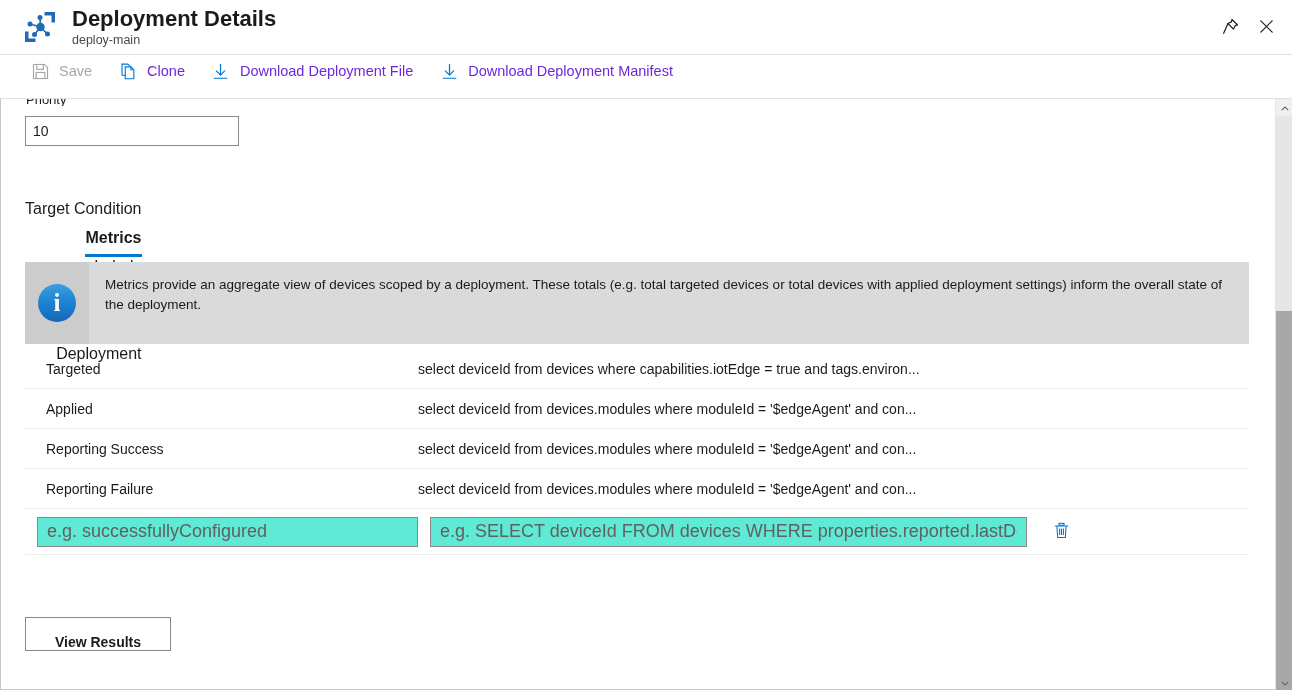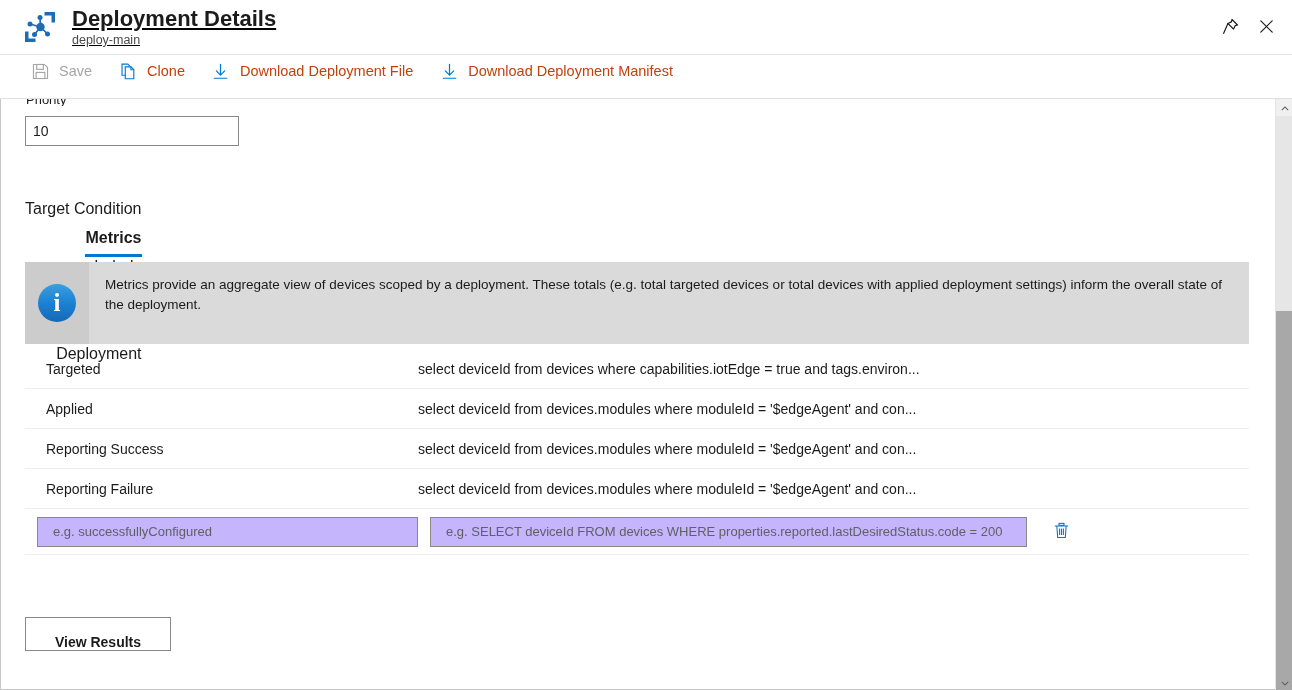--- a/index.html
+++ b/index.html
@@ -23,21 +23,21 @@
     width: 1292px; height: 55px;
     background: #ffffff;
     border-bottom: 1px solid #e0e0e0;
     display: flex; align-items: center;
   }
   .title-icon {
     width: 36px; height: 36px;
     margin-left: 22px; margin-right: 14px;
     flex: none;
   }
-  .title-text-wrap { display: flex; flex-direction: column; justify-content: center; text-decoration: underline; }
+  .title-text-wrap { display: flex; flex-direction: column; justify-content: center; }
   .title-main {
     font-size: 22px; font-weight: bold; color: #1b1b1b;
     line-height: 26px; letter-spacing: 0px;
   }
   .title-sub {
     font-size: 12.5px; color: #4a4a4a; line-height: 15px; margin-top: 1px;
   }
   .titlebar-actions {
     position: absolute; right: 8px; top: 0; height: 55px;
     display: flex; align-items: center;
@@ -57,21 +57,21 @@
     display: flex; align-items: flex-start;
     padding-left: 24px;
   }
   .cmd {
     display: flex; align-items: center;
     height: 32px;
     margin-right: 14px;
     padding: 0 6px;
     cursor: pointer;
     font-size: 14.5px;
-    color: #c2410c;
+    color: #6d28d9;
     white-space: nowrap;
   }
   .cmd.disabled { color: #a6a6a6; cursor: default; }
   .cmd .ci { width: 20px; height: 20px; margin-right: 9px; flex: none;
              display: flex; align-items: center; justify-content: center; }
   .cmd .clabel { line-height: 20px; }
 
   
   .bodyarea {
     position: absolute; left: 0; top: 99px;
@@ -178,25 +178,25 @@
 
   .editrow {
     display: flex; align-items: center;
     height: 46px;
     border-bottom: 1px solid #ededed;
     padding-left: 12px;
   }
   .ti {
     height: 30px;
     border: 1px solid #8a8886;
-    background: #c4b5fd;
+    background: #5eead4;
     font-family: "Liberation Sans", sans-serif;
-    font-size: 13px;
+    font-size: 18px;
     color: #1b1b1b;
-    padding: 0 15px;
+    padding: 0 9px;
     outline: none;
   }
   .ti::placeholder { color: #616161; opacity: 1; }
   .ti-name { width: 381px; flex: none; }
   .ti-crit { width: 597px; flex: none; margin-left: 12px; }
   .del-btn {
     width: 32px; height: 32px; margin-left: 18px;
     display: flex; align-items: center; justify-content: center;
     cursor: pointer; background: transparent; border: none;
   }

